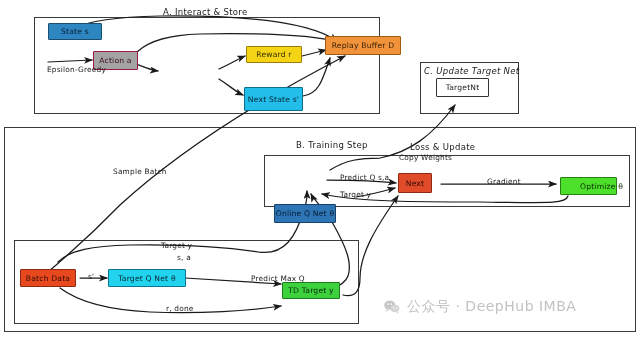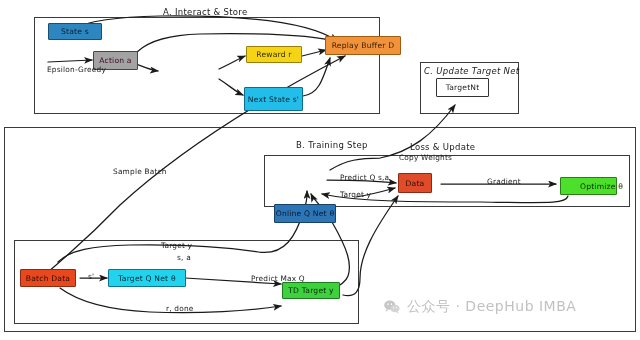--- a/index.html
+++ b/index.html
@@ -166,21 +166,21 @@
 
   <div class="node" style="left:436px; top:78px; width:53px; height:19px; background:#FFFFFF; border-color:#333; color:#1a1a1a;">
     <span>TargetNt</span>
   </div>
 
   <div class="node" style="left:274px; top:168px; width:62px; height:19px; background:#2E75B6; border-color:#17406B; color:#07182c;margin-top:36px;">
     <span>Online Q Net θ</span>
   </div>
 
   <div class="node" style="left:398px; top:173px; width:34px; height:20px; background:#E04B2A; border-color:#8E2A12; color:#2e0a03;">
-    <span>Data</span>
+    <span>Next</span>
   </div>
 
   <div class="node" style="left:560px; top:177px; width:57px; height:18px; background:#4CE02A; border-color:#2A7D16; color:#0c2a04;padding-left:26px;">
     <span>Optimize θ</span>
   </div>
 
   <div class="node" style="left:20px; top:269px; width:56px; height:18px; background:#E8481E; border-color:#8E2A12; color:#2e0a03;">
     <span>Batch Data</span>
   </div>
 

